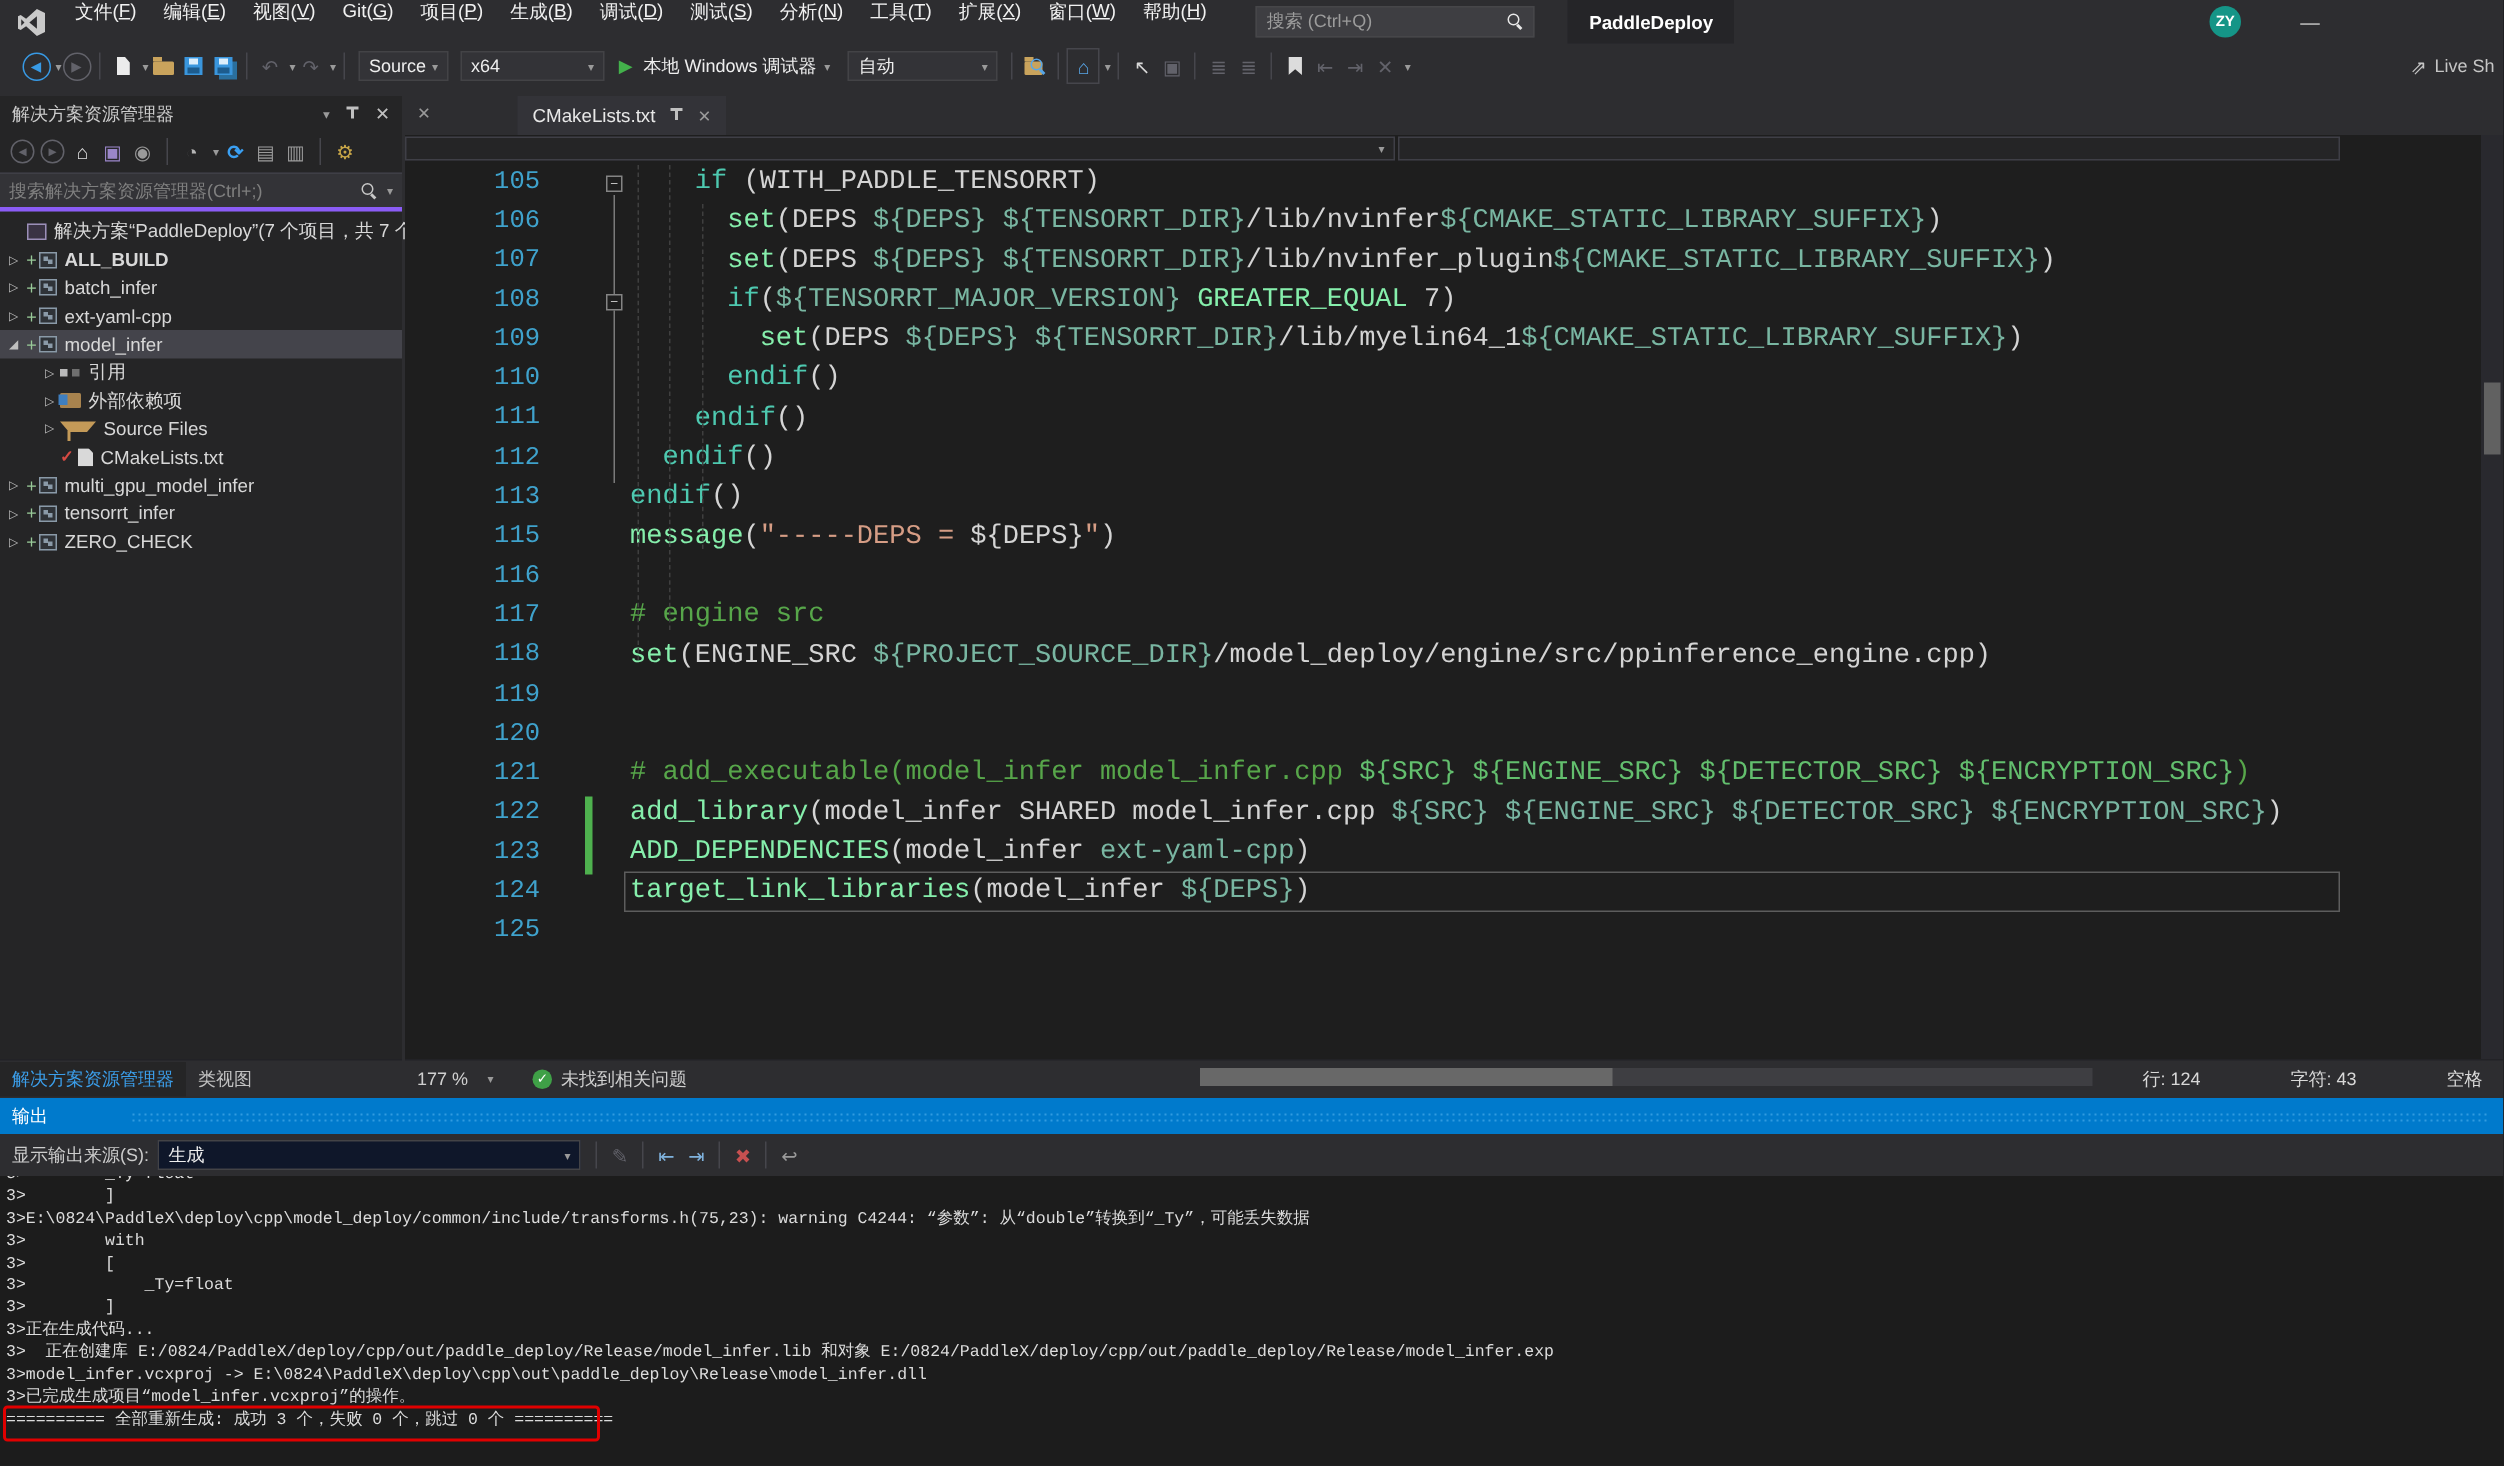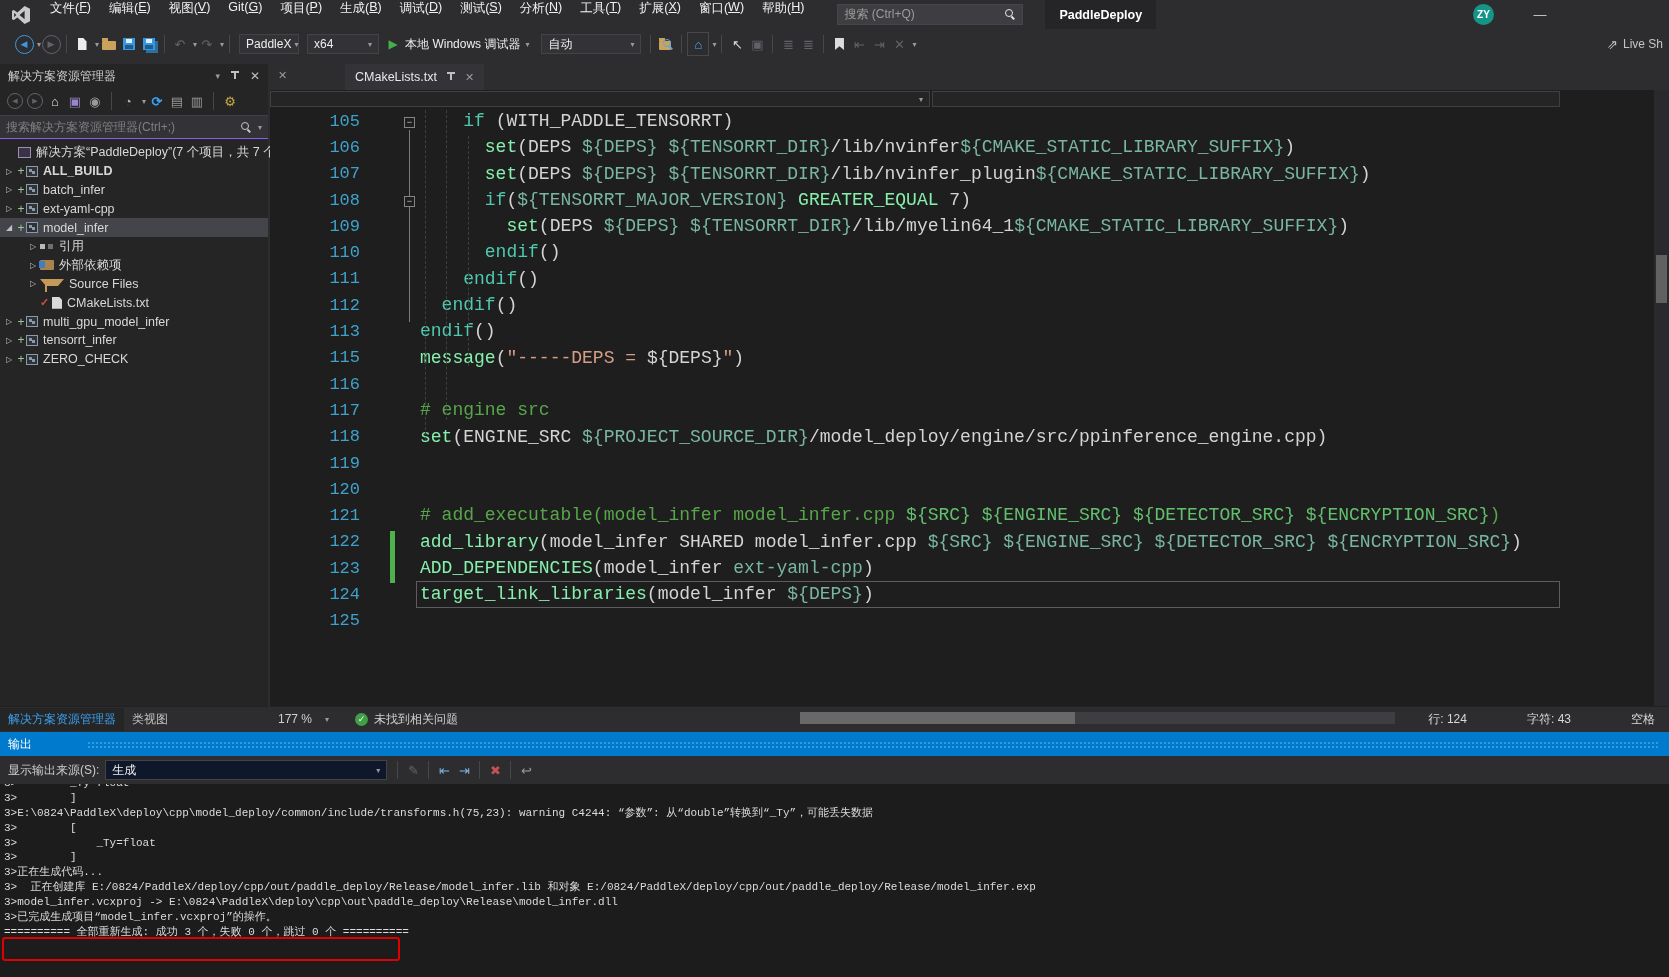--- a/index.html
+++ b/index.html
@@ -36,21 +36,21 @@
   .folder::before{content:"";position:absolute;top:-3px;left:0;width:6px;height:3px;background:#c9a35c;}
   .page{width:9px;height:12px;background:#ececec;clip-path:polygon(0 0,65% 0,100% 30%,100% 100%,0 100%);}
   .bookmark{width:9px;height:12px;background:#dcdcdc;clip-path:polygon(0 0,100% 0,100% 100%,50% 68%,0 100%);}
   #live-share{position:absolute;right:2px;top:0;height:30px;display:flex;align-items:center;gap:5px;color:#c5c5c5;font-size:12px;padding-right:4px;}
   
   #left-panel{left:0;top:64px;width:268px;height:642px;background:#252526;}
   #lp-header{height:24px;display:flex;align-items:center;font-size:12px;color:#cccccc;padding-left:8px;}
   #lp-header .hicons{margin-left:auto;display:flex;gap:10px;padding-right:8px;color:#c0c0c0;font-size:11px;align-items:center;}
   #lp-toolbar{height:26px;display:flex;align-items:center;padding-left:6px;color:#b5b5b5;font-size:13px;gap:2px;}
   #lp-toolbar .tb-ico{width:18px;}
-  #lp-search{height:22px;margin:1px 0;background:#333337;border-top:1px solid #3f3f46;border-bottom:1px solid #8b5cf6;
+  #lp-search{height:22px;margin:1px 0;background:#333337;border-top:1px solid #3f3f46;border-bottom:3px solid #8b5cf6;
              display:flex;align-items:center;font-size:12px;color:#7f7f7f;padding:0 6px;justify-content:space-between;}
   #tree{margin-top:4px;font-size:12.5px;color:#d8d8d8;}
   .trow{height:18.8px;display:flex;align-items:center;white-space:nowrap;}
   .trow.sel{background:#44444b;}
   .trow .arrow{width:14px;text-align:center;font-size:8px;color:#bfbfbf;flex:0 0 14px;}
   .trow .plus{width:10px;color:#98c998;font-size:12px;flex:0 0 10px;text-align:center;}
   .trow .lbl{margin-left:5px;}
   .trow.bold .lbl{font-weight:bold;}
   .check{color:#d64a43;font-weight:bold;font-size:11px;width:12px;flex:0 0 12px;}
   .i-project{width:12px;height:11px;border:1px solid #8a9aa8;box-sizing:border-box;background:#2f3338;flex:0 0 12px;position:relative;}
@@ -174,24 +174,24 @@
     <span class="tb-ico">
         <span class="floppy" style="box-shadow:3px 3px 0 #2a6f9e;"></span>
       </span>
     <span class="sep"></span>
     <span class="tb-ico dis">↶</span>
     <span class="chev">▾</span>
     <span class="tb-ico dis">↷</span>
     <span class="chev">▾</span>
     <span class="sep"></span>
     <div class="tb-box" style="width:60px">
-      <span>PaddleX</span>
+      <span>Source</span>
         <span class="chev">▾</span>
     </div>
-    <div class="tb-box" style="width:72px">
+    <div class="tb-box" style="width:96px">
       <span>x64</span>
         <span class="chev">▾</span>
     </div>
     <span class="tb-ico" style="color:#43b14b;font-size:12px">▶</span>
     <span style="font-size:12px;color:#eeeeee;margin:0 2px">本地 Windows 调试器</span>
     <span class="chev">▾</span>
     <div class="tb-box" style="width:100px;margin-left:12px">
       <span>自动</span>
         <span class="chev">▾</span>
     </div>
@@ -505,20 +505,21 @@
     <span class="sep"></span>
     <span class="tb-ico" style="color:#c75050">✖</span>
     <span class="sep"></span>
     <span class="tb-ico" style="color:#9a9a9a">↩</span>
   </div>
   <div id="out-body" class="abs">
     <div id="out-lines">
         <div class="out-line">3&gt;        _Ty=float</div>
         <div class="out-line">3&gt;        ]</div>
         <div class="out-line">3&gt;E:\0824\PaddleX\deploy\cpp\model_deploy/common/include/transforms.h(75,23): warning C4244: “参数”: 从“double”转换到“_Ty”，可能丢失数据</div>
+        <div class="out-line">3&gt;        with</div>
         <div class="out-line">3&gt;        [</div>
         <div class="out-line">3&gt;            _Ty=float</div>
         <div class="out-line">3&gt;        ]</div>
         <div class="out-line">3&gt;正在生成代码...</div>
         <div class="out-line">3&gt;  正在创建库 E:/0824/PaddleX/deploy/cpp/out/paddle_deploy/Release/model_infer.lib 和对象 E:/0824/PaddleX/deploy/cpp/out/paddle_deploy/Release/model_infer.exp</div>
         <div class="out-line">3&gt;model_infer.vcxproj -&gt; E:\0824\PaddleX\deploy\cpp\out\paddle_deploy\Release\model_infer.dll</div>
         <div class="out-line">3&gt;已完成生成项目“model_infer.vcxproj”的操作。</div>
         <div class="out-line">========== 全部重新生成: 成功 3 个，失败 0 个，跳过 0 个 ==========</div>
       </div>
     <div id="redbox" style="top: 152.9px; border-color: rgb(225, 0, 0);"></div>

